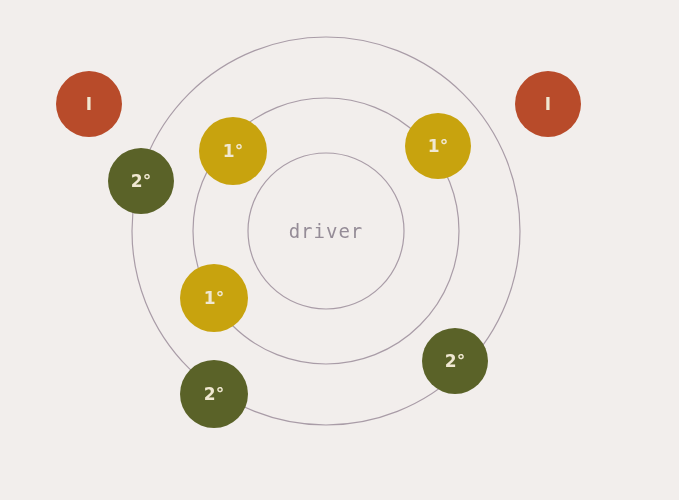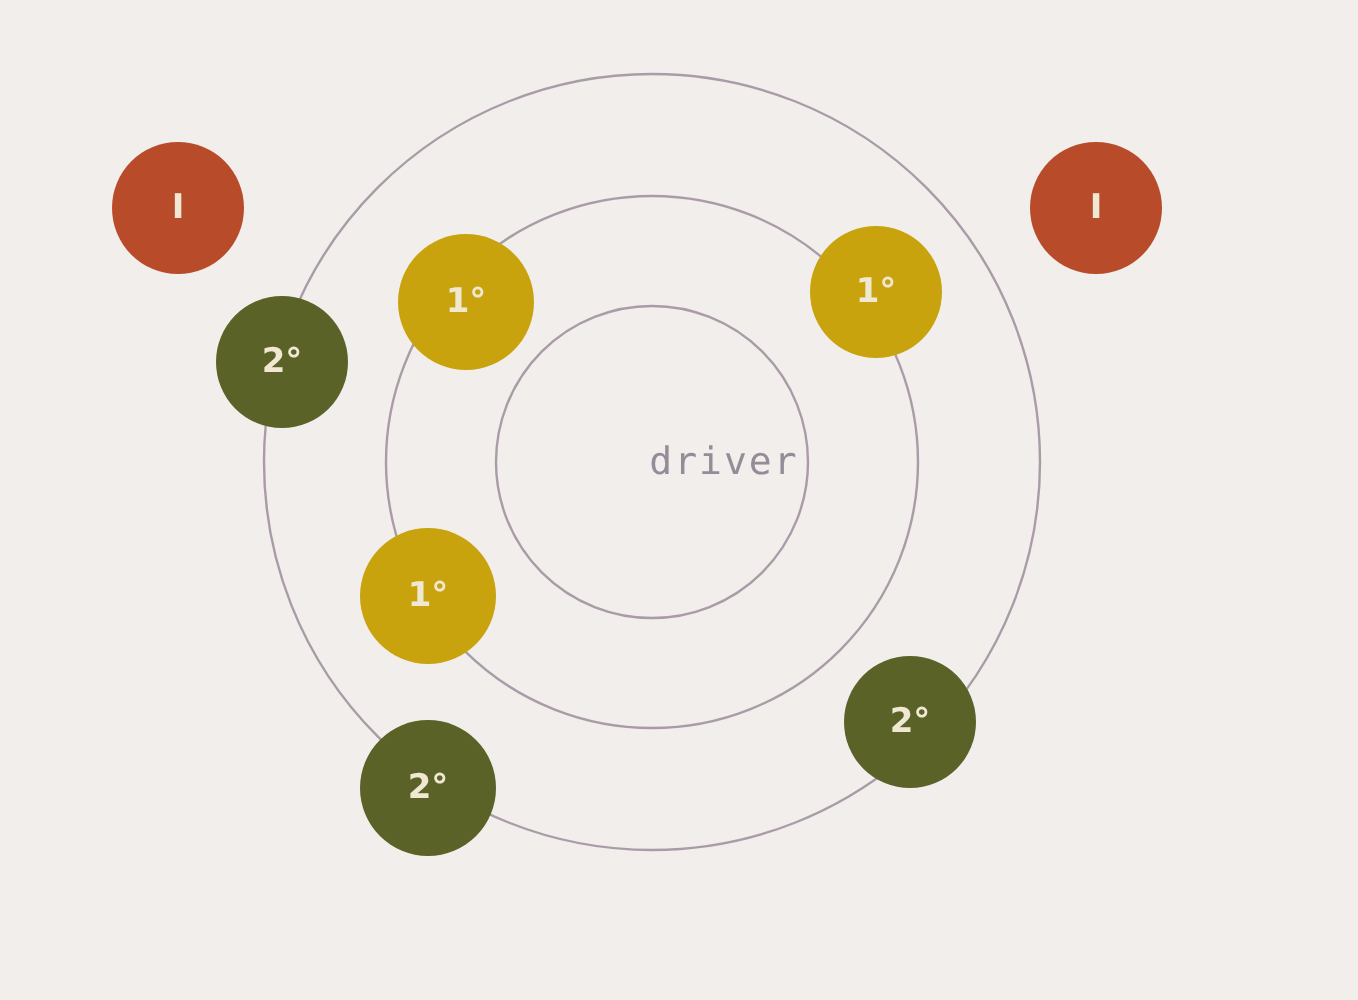--- a/index.html
+++ b/index.html
@@ -23,21 +23,20 @@
     stroke-width: 1.2;
   }
   .driver-label {
     position: absolute;
     transform: translate(-50%, -50%);
     font-family: "DejaVu Sans Mono", "Liberation Mono", monospace;
     font-size: 19px;
     letter-spacing: 1px;
     white-space: nowrap;
     user-select: none;
-    margin-left: 36px;
   }
   .node {
     position: absolute;
     border-radius: 50%;
     display: flex;
     align-items: center;
     justify-content: center;
     cursor: pointer;
   }
   .node-label {

